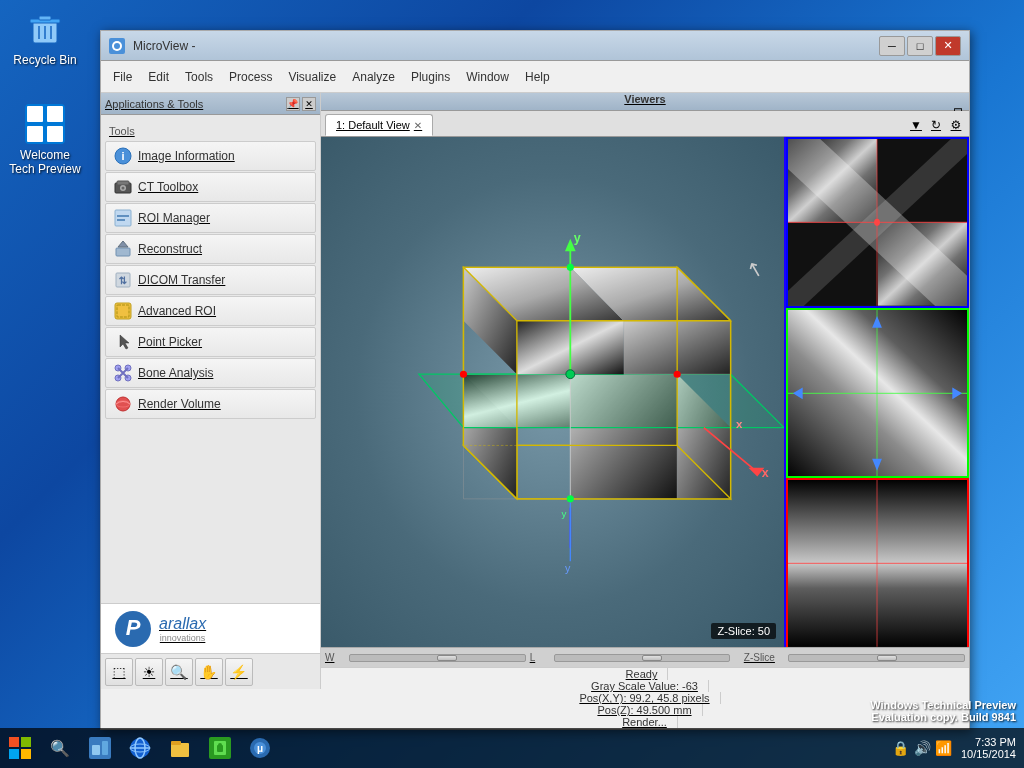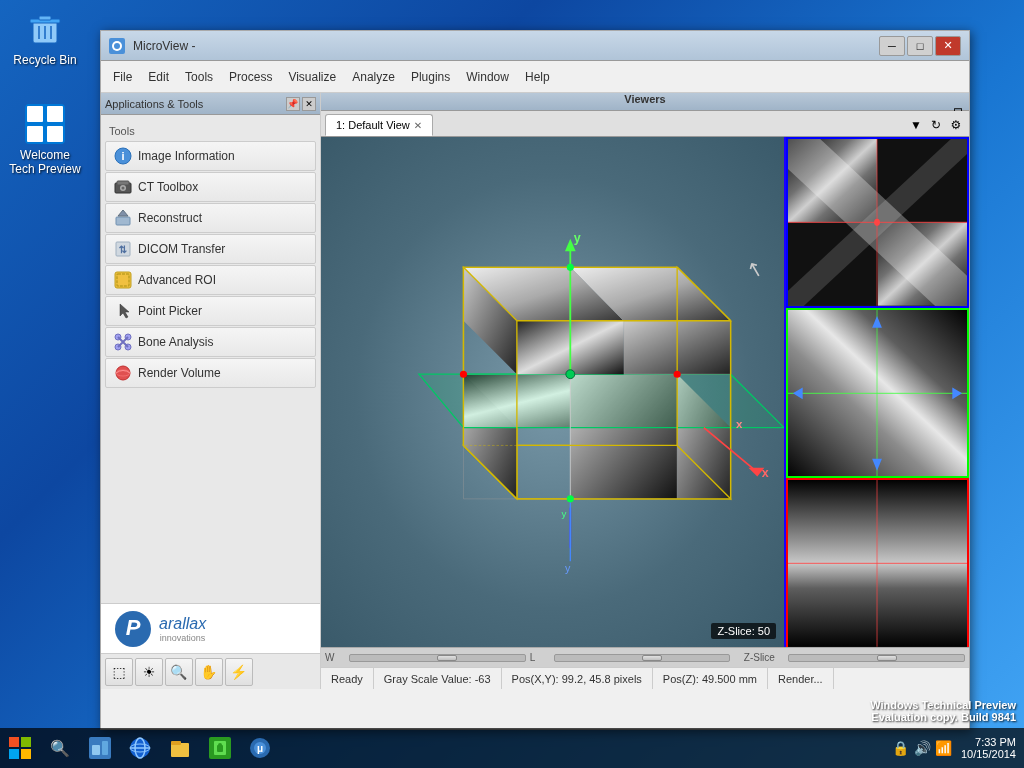--- a/index.html
+++ b/index.html
@@ -124,20 +124,21 @@
       padding: 2px 8px;
       cursor: pointer;
       font-size: 12px;
       color: #333;
     }
 
     
     .main-content {
       display: flex;
       height: calc(100% - 52px - 28px - 22px);
+      text-decoration: underline;
     }
 
     
     .left-panel {
       width: 220px;
       background: #e8e8e8;
       border-right: 1px solid #ccc;
       display: flex;
       flex-direction: column;
     }
@@ -439,20 +440,21 @@
     .status-bar {
       height: 22px;
       background: #f0f0f0;
       border-top: 1px solid #ccc;
       display: flex;
       align-items: center;
       padding: 0 6px;
       font-size: 11px;
       color: #333;
       gap: 0;
+      flex-direction: column;
     }
     .status-segment {
       padding: 0 10px;
       border-right: 1px solid #ccc;
       height: 100%;
       display: flex;
       align-items: center;
     }
     .status-segment:first-child { padding-left: 4px; }
 
@@ -626,20 +628,30 @@
               <svg width="18" height="18" viewBox="0 0 18 18">
                 <rect x="1" y="5" width="16" height="10" rx="1" fill="#555" stroke="#333" stroke-width="1"></rect>
                 <rect x="3" y="3" width="12" height="4" rx="1" fill="#777" stroke="#555" stroke-width="1"></rect>
                 <circle cx="9" cy="10" r="3" fill="#aaa"></circle>
                 <circle cx="9" cy="10" r="1.5" fill="#666"></circle>
               </svg>
             </div>
             <span class="tool-label">CT Toolbox</span>
           </div>
 
+          <div class="tool-item">
+            <div class="tool-icon">
+              <svg width="18" height="18" viewBox="0 0 18 18">
+                <rect x="1" y="1" width="16" height="16" rx="1" fill="#c0d8f0" stroke="#8ab0d0" stroke-width="1"></rect>
+                <rect x="3" y="6" width="12" height="2" fill="#6090c0"></rect>
+                <rect x="3" y="10" width="8" height="2" fill="#6090c0"></rect>
+              </svg>
+            </div>
+            <span class="tool-label">ROI Manager</span>
+          </div>
 
           <div class="tool-item">
             <div class="tool-icon">
               <svg width="18" height="18" viewBox="0 0 18 18">
                 <rect x="2" y="8" width="14" height="8" rx="1" fill="#a0b8d0" stroke="#7090b0" stroke-width="1"></rect>
                 <polygon points="9,1 14,7 4,7" fill="#8090a8" stroke="#607080" stroke-width="1"></polygon>
               </svg>
             </div>
             <span class="tool-label">Reconstruct</span>
           </div>

